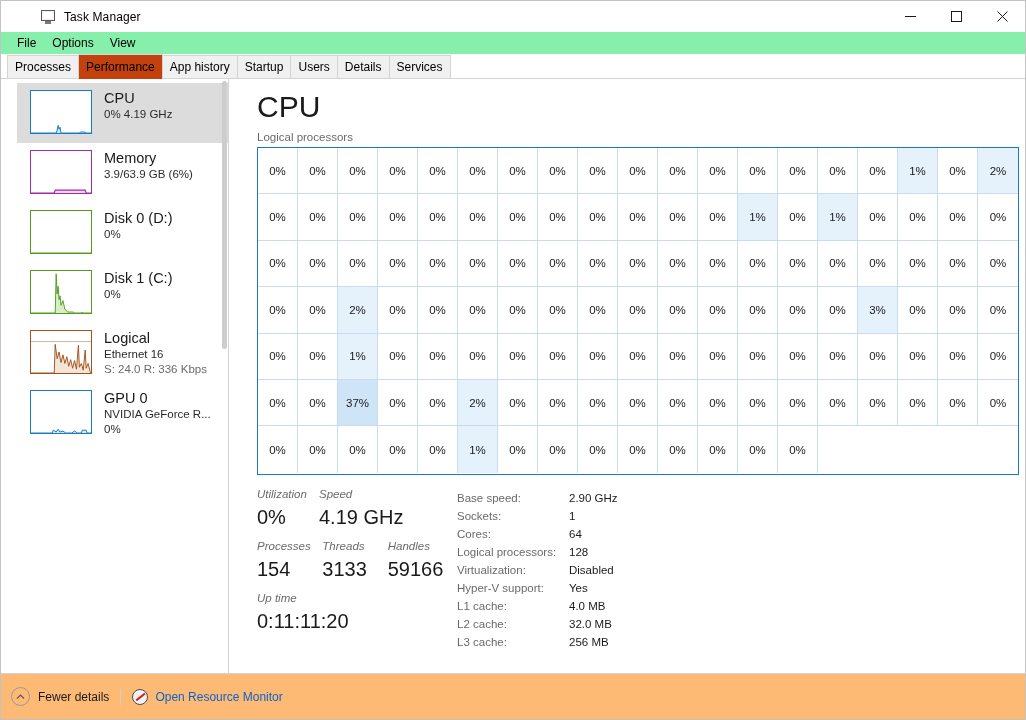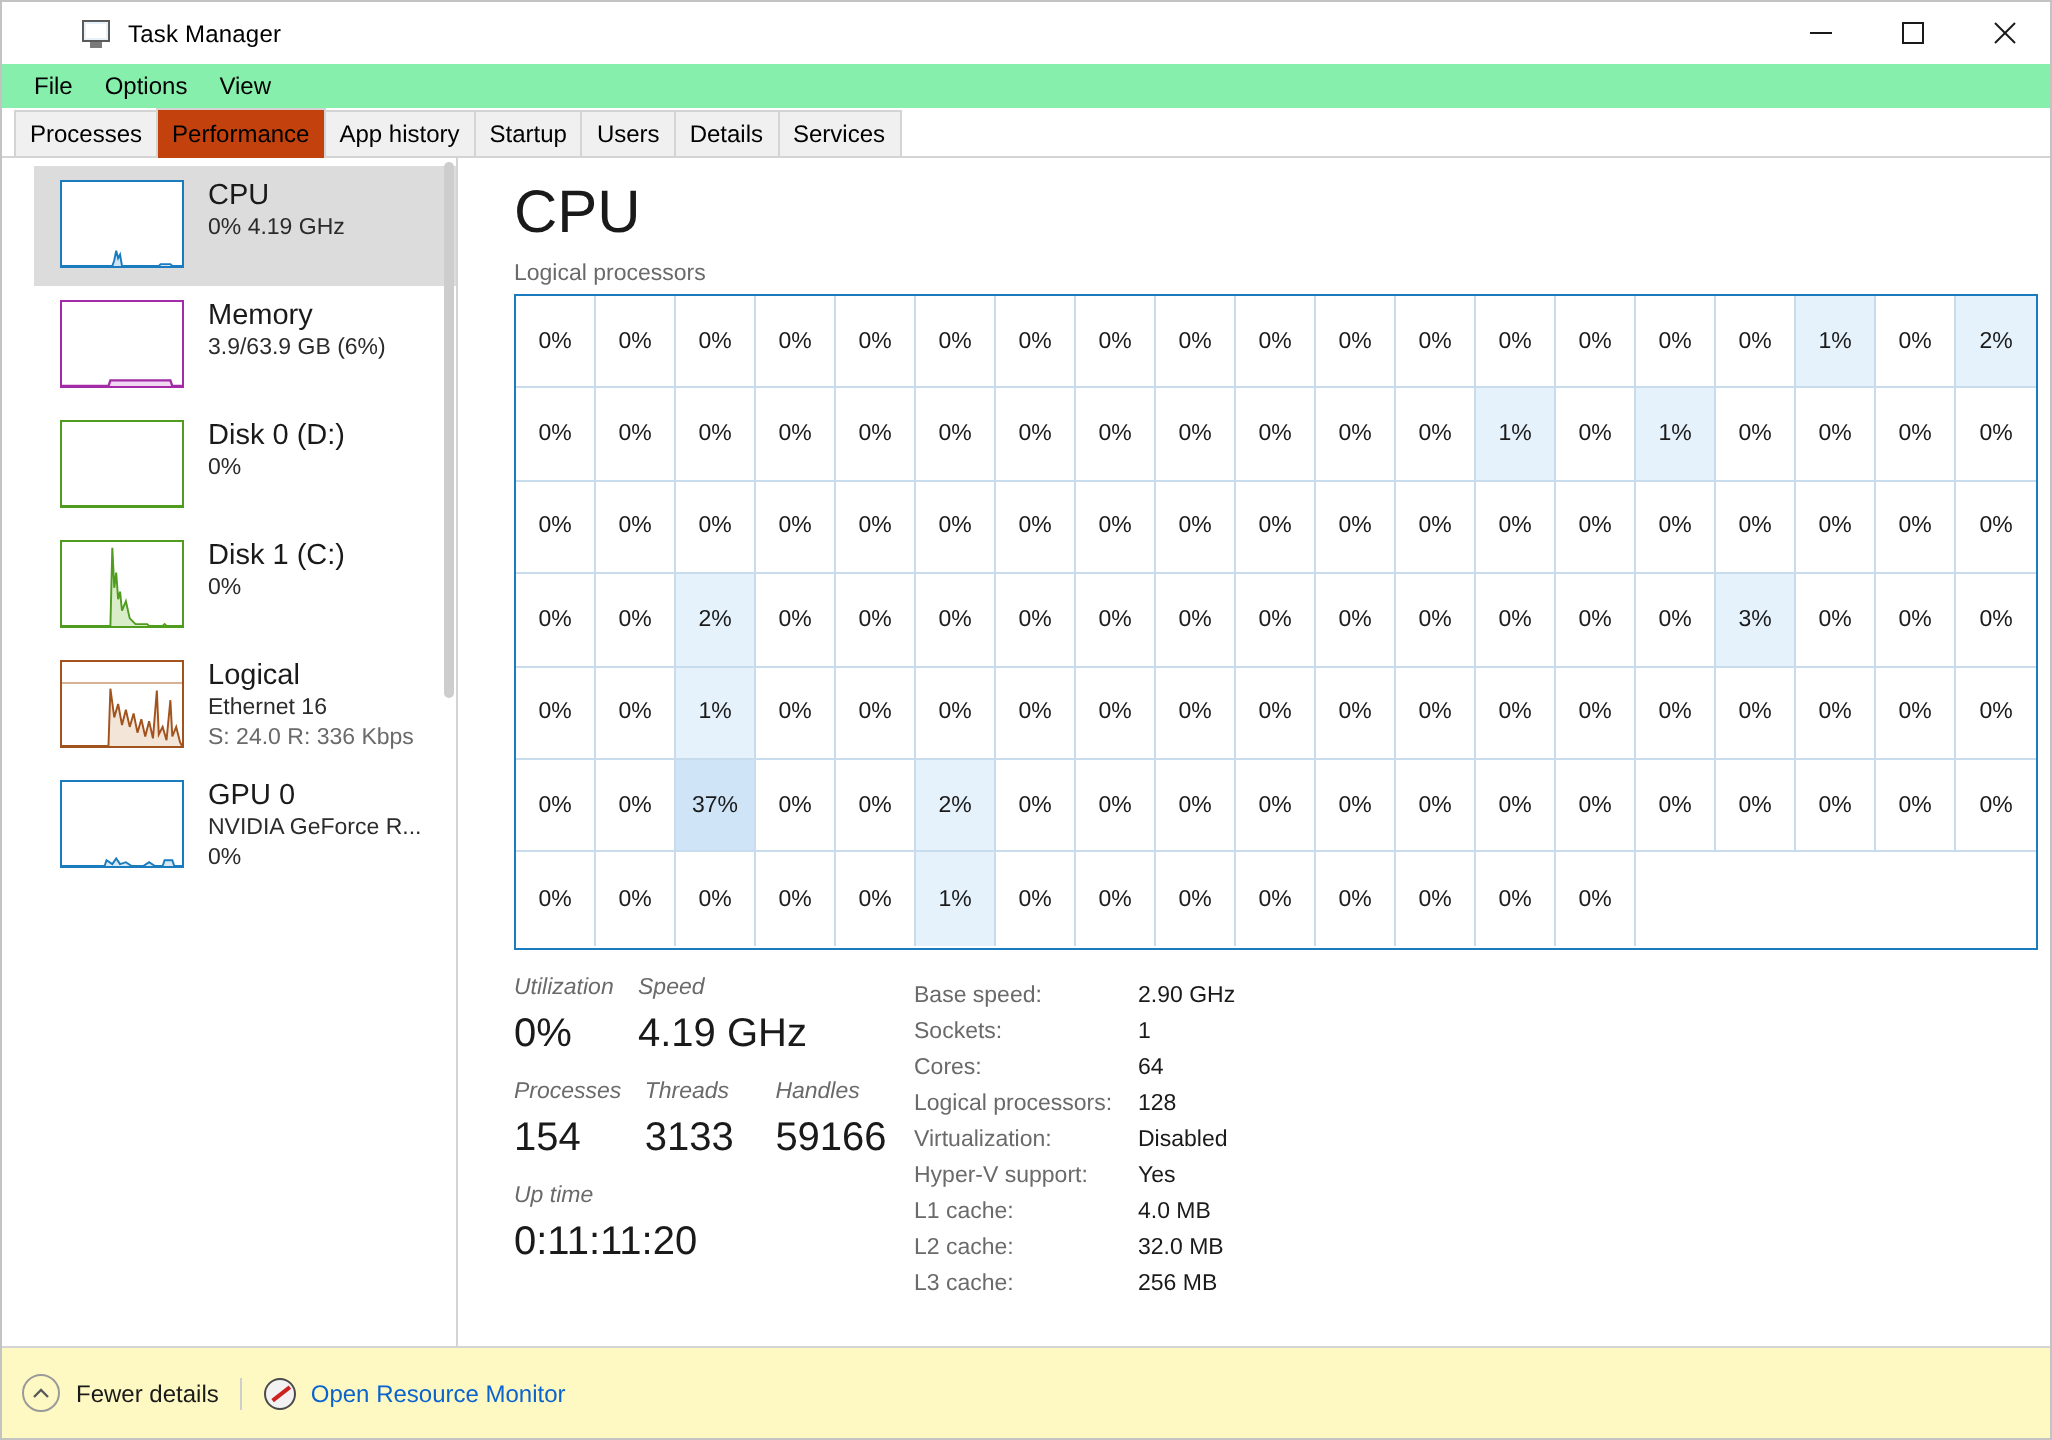--- a/index.html
+++ b/index.html
@@ -182,21 +182,21 @@
   .kv { display: flex; line-height: 18px; }
   .kv .k { width: 112px; flex: 0 0 112px; font-size: 11.5px; color: #6a6a6a; }
   .kv .v { font-size: 11.5px; color: #1a1a1a; }
 
   
   .footer {
     height: 46px; flex: 0 0 46px;
     border-top: 1px solid #d4d4d4;
     display: flex; align-items: center;
     padding-left: 10px;
-    background: #fef9c3;
+    background: #fdba74;
   }
   .fewer { display: flex; align-items: center; }
   .chev-circle {
     width: 19px; height: 19px; border-radius: 50%;
     border: 1px solid #9a9a9a; display: flex; align-items: center; justify-content: center;
     margin-right: 8px;
   }
   .fewer-label { font-size: 12px; color: #1a1a1a; }
   .fdiv { width: 1px; height: 16px; background: #cfcfcf; margin: 0 11px; }
   .resmon { display: flex; align-items: center; }

